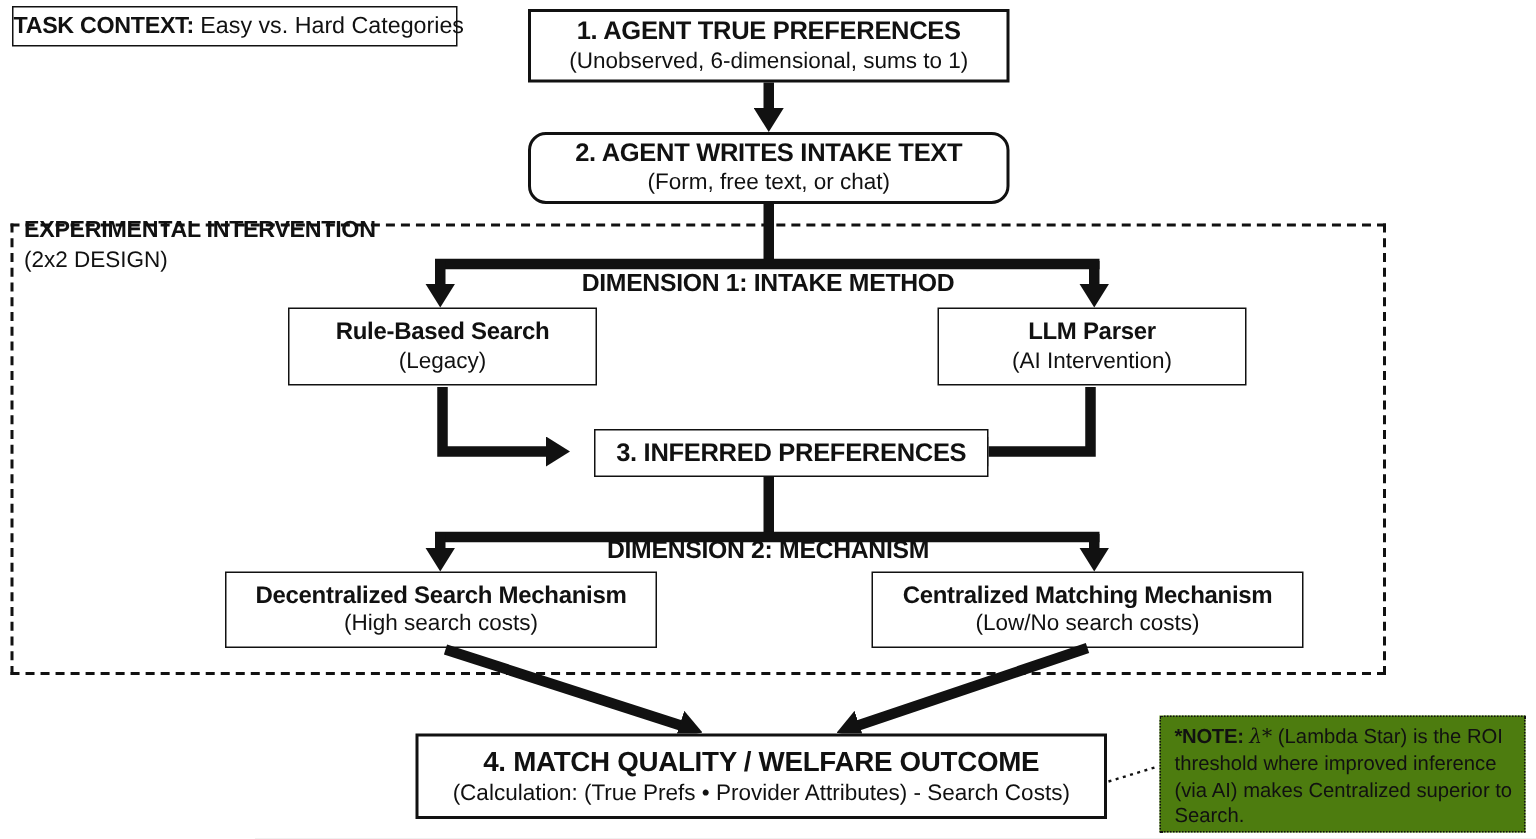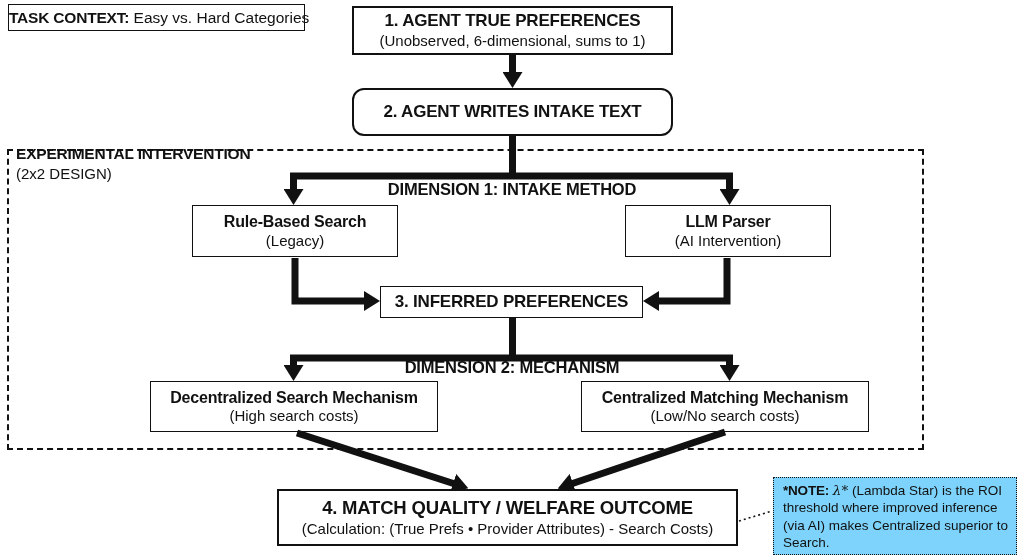--- a/index.html
+++ b/index.html
@@ -31,21 +31,21 @@
   }
   #exp-label{position:absolute;left:16px;top:144px;line-height:1.3;}
   #exp-label .l1{font-weight:bold;font-size:15.5px;letter-spacing:-0.2px;}
   #exp-label .l2{font-size:15px;}
   .dim-header{
     position:absolute;left:312px;width:400px;text-align:center;
     font-weight:bold;font-size:16.5px;letter-spacing:-0.2px;
   }
   #note-box{
     position:absolute;left:773px;top:477px;width:244px;height:78px;
-    border:1.6px dotted #111;box-sizing:border-box;background:#7dd3fc;
+    border:1.6px dotted #111;box-sizing:border-box;background:#4d7c0f;
     font-size:13.5px;line-height:1.28;padding:4px 7px 4px 9px;text-align:left;
   }
   #note-box .lam{font-style:italic;font-family:"DejaVu Serif",serif;}
   svg#wires{position:absolute;left:0;top:0;z-index:5;}
   .wire{stroke:#111;fill:none;}
 </style>
 </head>
 <body>
 
 <div id="canvas">
@@ -88,35 +88,36 @@
     <span class="title">TASK CONTEXT:</span>&nbsp;<span>Easy vs. Hard Categories</span>
   </div>
 
   <div class="box" style="left:352px;top:6px;width:321px;height:49px;">
     <div class="title t17">1. AGENT TRUE PREFERENCES</div>
     <div class="sub t15">(Unobserved, 6-dimensional, sums to 1)</div>
   </div>
 
   <div class="box" style="left:352px;top:88px;width:321px;height:48px;border-radius:12px;">
     <div class="title t17">2. AGENT WRITES INTAKE TEXT</div>
+    <div class="sub t15">(Form, free text, or chat)</div>
   </div>
 
   <div class="dim-header" style="top:180px;">DIMENSION 1: INTAKE METHOD</div>
 
   <div class="box thin" style="left:192px;top:205px;width:206px;height:52px;">
     <div class="title t16">Rule-Based Search</div>
     <div class="sub t15">(Legacy)</div>
   </div>
 
   <div class="box thin" style="left:625px;top:205px;width:206px;height:52px;">
     <div class="title t16">LLM Parser</div>
     <div class="sub t15">(AI Intervention)</div>
   </div>
 
-  <div class="box thin" style="left:380px;top:286px;width:263px;height:32px;z-index:6;">
+  <div class="box thin" style="left:396px;top:286px;width:263px;height:32px;z-index:6;">
     <div class="title t17">3. INFERRED PREFERENCES</div>
   </div>
 
   <div class="dim-header" style="top:358px;">DIMENSION 2: MECHANISM</div>
 
   <div class="box thin" style="left:581px;top:381px;width:288px;height:51px;">
     <div class="title t16">Centralized Matching Mechanism</div>
     <div class="sub t15">(Low/No search costs)</div>
   </div>
 

